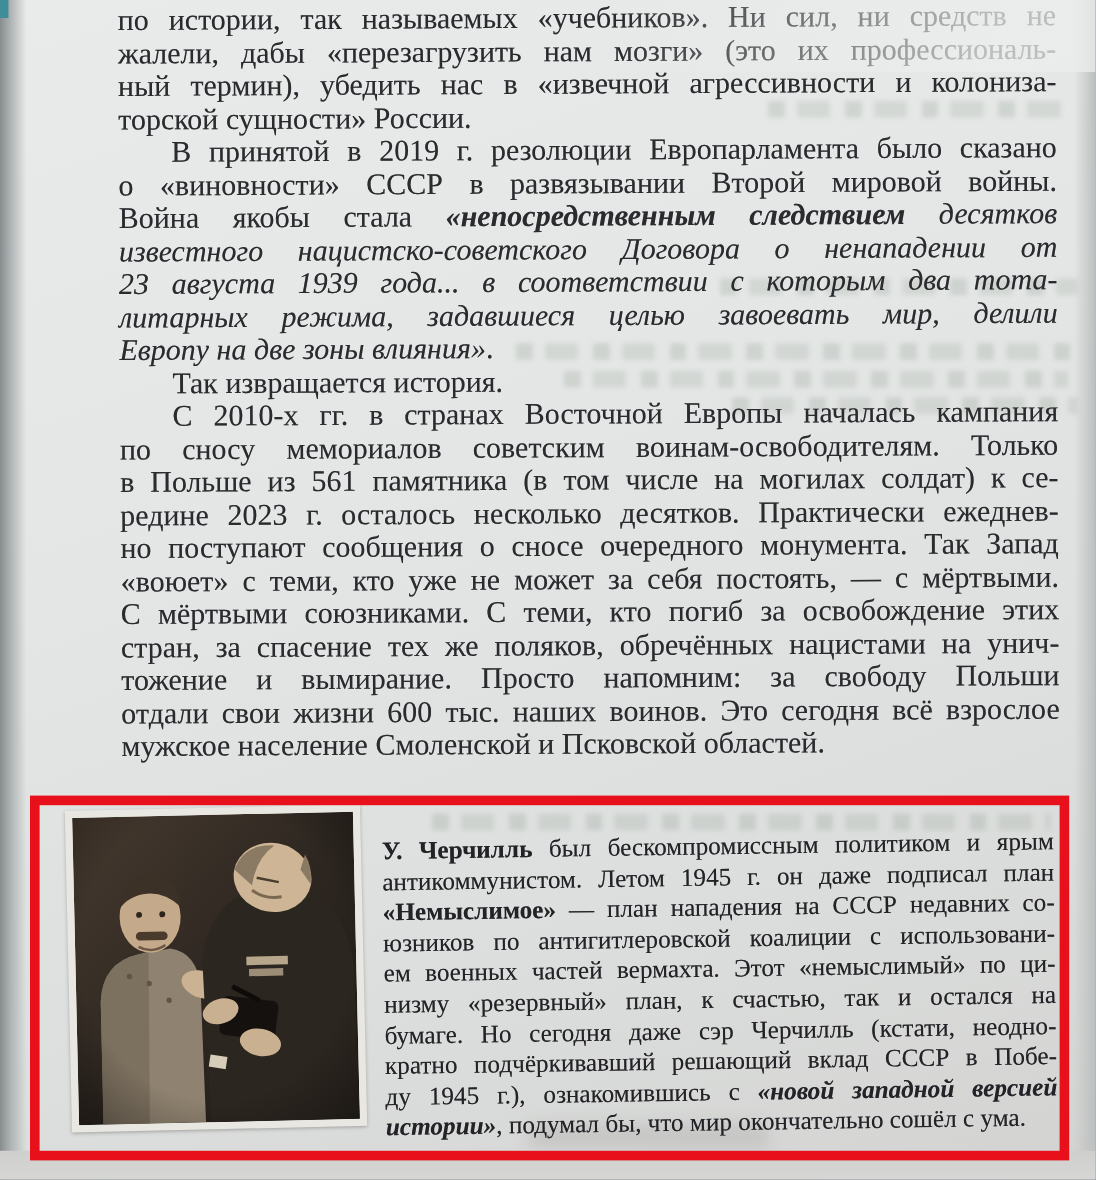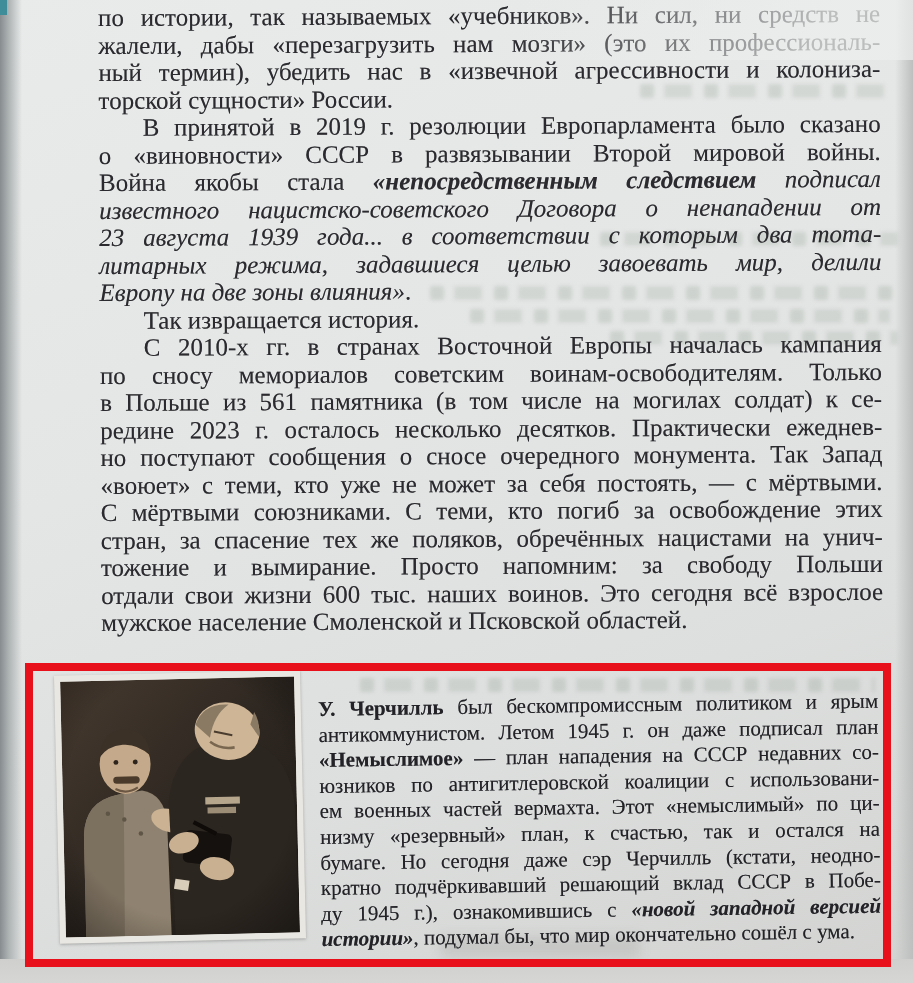--- a/index.html
+++ b/index.html
@@ -73,21 +73,21 @@
   <div class="bleed" style="left:610px;top:331px;width:288px;"></div>
   <div class="bleed" style="left:360px;top:678px;width:515px;z-index:6;"></div>
 
   <div class="body-text">
       <div class="line"><span class="s-n">по истории, так называемых «учебников». Ни сил, ни средств не</span></div>
       <div class="line"><span class="s-n">жалели, дабы «перезагрузить нам мозги» (это их профессиональ-</span></div>
       <div class="line"><span class="s-n">ный термин), убедить нас в «извечной агрессивности и колониза-</span></div>
       <div class="line last"><span class="s-n">торской сущности» России.</span></div>
       <div class="line indent"><span class="s-n">В принятой в 2019 г. резолюции Европарламента было сказано</span></div>
       <div class="line"><span class="s-n">о «виновности» СССР в развязывании Второй мировой войны.</span></div>
-      <div class="line"><span class="s-n">Война якобы стала </span><span class="s-bi">«непосредственным следствием</span><span class="s-i"> подписал</span></div>
+      <div class="line"><span class="s-n">Война якобы стала </span><span class="s-bi">«непосредственным следствием</span><span class="s-i"> десятков</span></div>
       <div class="line"><span class="s-i">известного нацистско-советского Договора о ненападении от</span></div>
       <div class="line"><span class="s-i">23 августа 1939 года... в соответствии с которым два тота-</span></div>
       <div class="line"><span class="s-i">литарных режима, задавшиеся целью завоевать мир, делили</span></div>
       <div class="line last"><span class="s-i">Европу на две зоны влияния»</span><span class="s-n">.</span></div>
       <div class="line last indent"><span class="s-n">Так извращается история.</span></div>
       <div class="line indent"><span class="s-n">С 2010-х гг. в странах Восточной Европы началась кампания</span></div>
       <div class="line"><span class="s-n">по сносу мемориалов советским воинам-освободителям. Только</span></div>
       <div class="line"><span class="s-n">в Польше из 561 памятника (в том числе на могилах солдат) к се-</span></div>
       <div class="line"><span class="s-n">редине 2023 г. осталось несколько десятков. Практически ежеднев-</span></div>
       <div class="line"><span class="s-n">но поступают сообщения о сносе очередного монумента. Так Запад</span></div>

